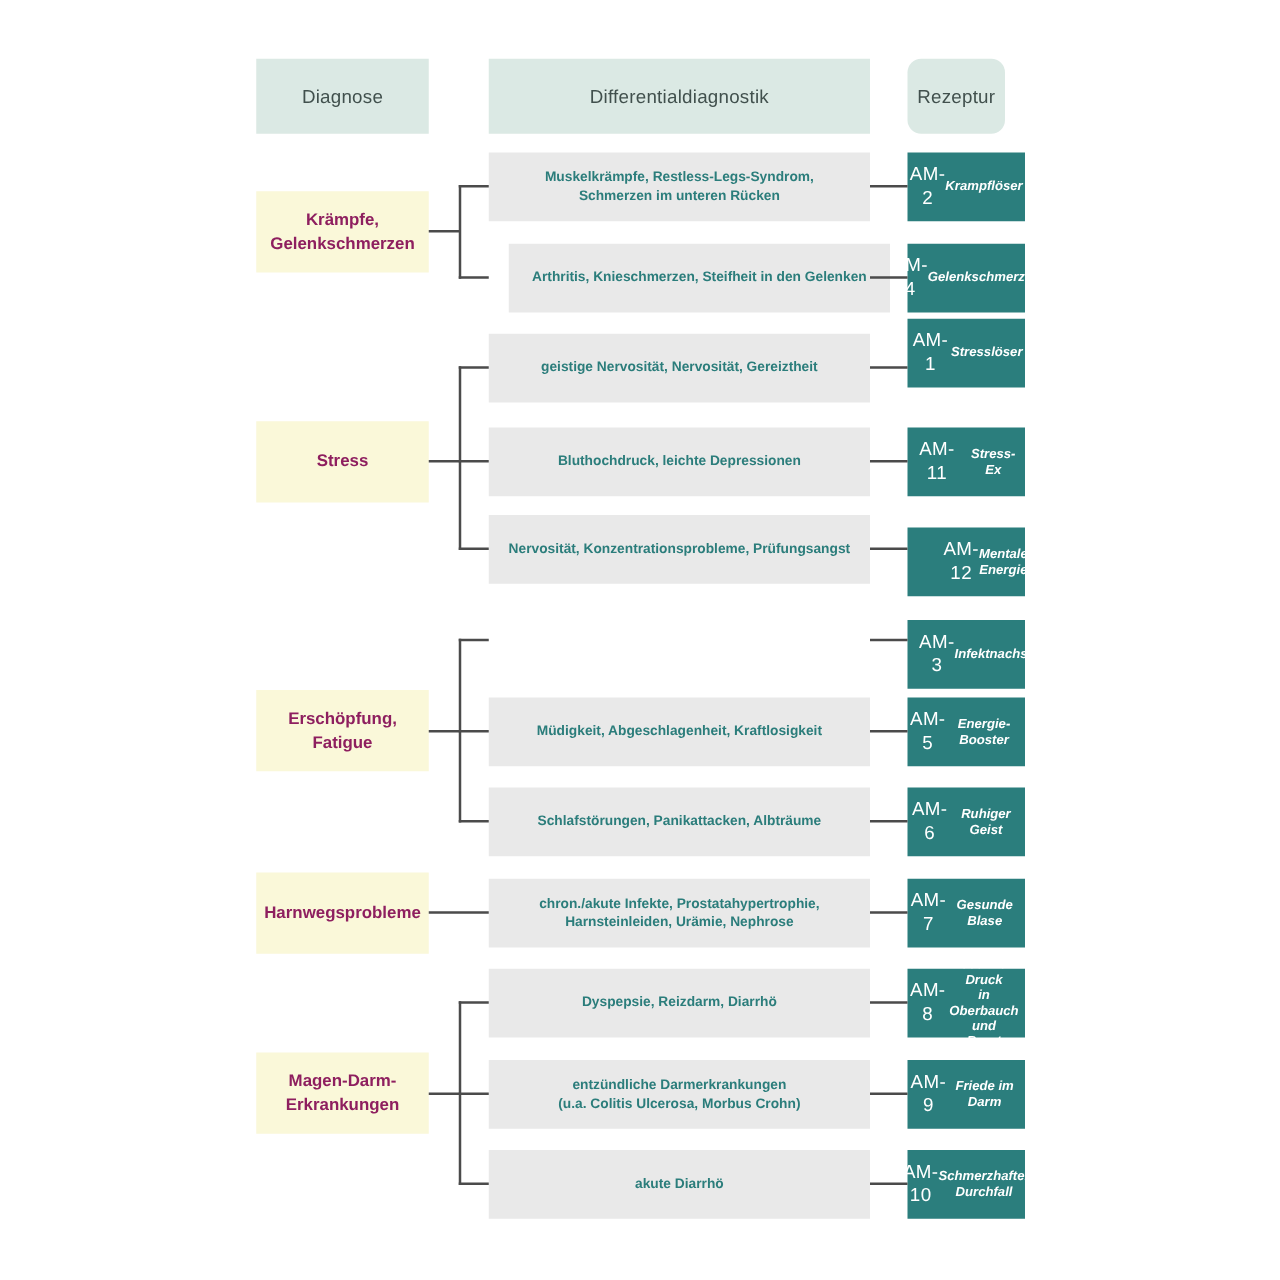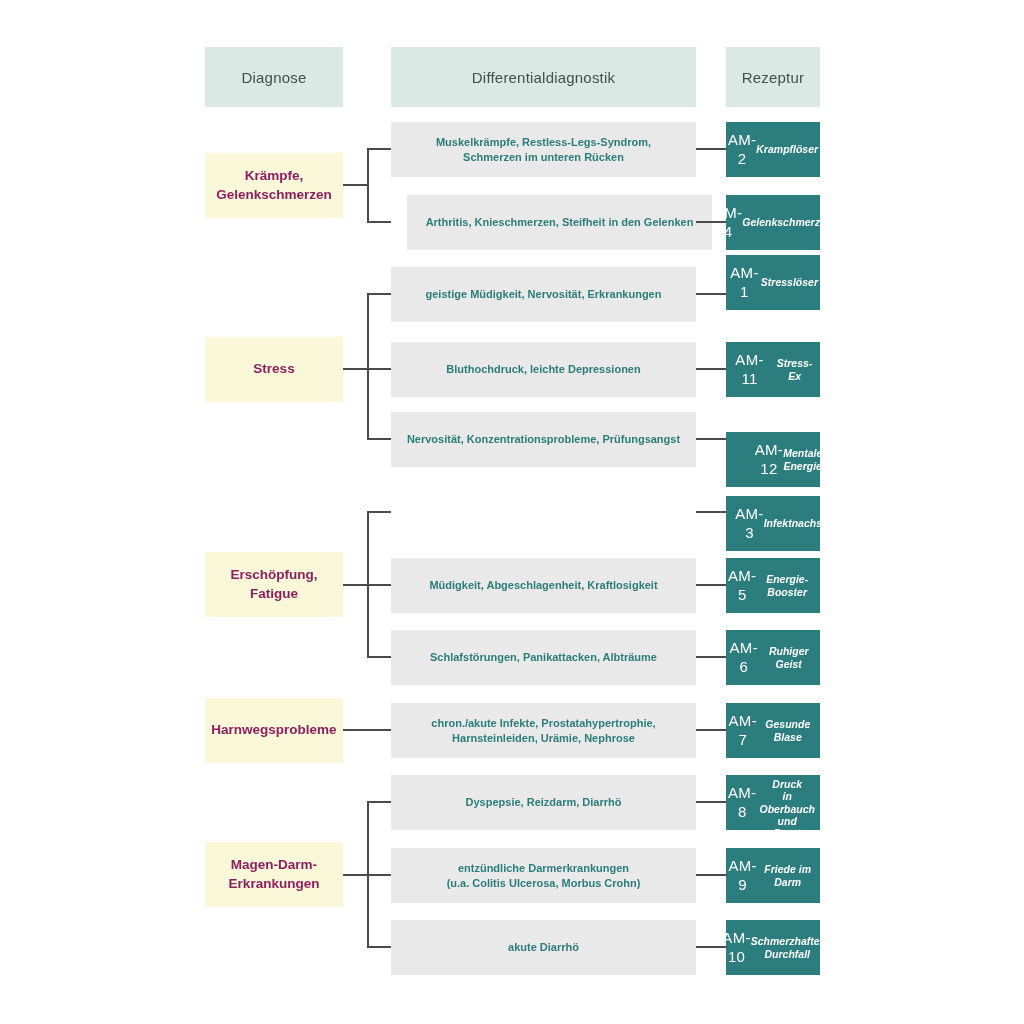--- a/index.html
+++ b/index.html
@@ -43,21 +43,21 @@
   .hline { height:2px; }
   .vline { width:2px; }
 </style>
 </head>
 <body>
 
 <div class="canvas">
 
   <div class="hdr" style="left:391px;top:47px;width:305px;">Differentialdiagnostik</div>
   <div class="hdr" style="left:205px;top:47px;width:138px;">Diagnose</div>
-  <div class="hdr" style="left:726px;top:47px;width:94px;">Rezeptur</div>
+  <div class="hdr" style="left:726px;top:47px;width:78px;border-radius:11px;">Rezeptur</div>
 
   <div class="diag" style="top:153px;">Krämpfe,
 Gelenkschmerzen</div>
 
   <div class="ddb" style="top:122px;">Muskelkrämpfe, Restless-Legs-Syndrom,
 Schmerzen im unteren Rücken</div>
   <div class="recipe" style="top:122px;">
     <span class="code">AM-2</span>
     <span class="rname">Krampflöser</span>
   </div>
@@ -70,34 +70,34 @@
 
   <div class="hline" style="left:343px;top:184px;width:25px;"></div>
   <div class="vline" style="left:367px;top:148px;height:75px;"></div>
   <div class="hline" style="left:367px;top:148px;width:24px;"></div>
   <div class="hline" style="left:367px;top:221px;width:24px;"></div>
   <div class="hline" style="left:696px;top:148px;width:30px;"></div>
   <div class="hline" style="left:696px;top:221px;width:30px;"></div>
 
   <div class="diag" style="top:337px;">Stress</div>
 
-  <div class="ddb" style="top:267px;">geistige Müdigkeit, Nervosität, Erkrankungen</div>
+  <div class="ddb" style="top:267px;">geistige Nervosität, Nervosität, Gereiztheit</div>
   <div class="recipe" style="top:255px;">
     <span class="code">AM-1</span>
     <span class="rname">Stresslöser</span>
   </div>
 
   <div class="ddb" style="top:342px;">Bluthochdruck, leichte Depressionen</div>
   <div class="recipe" style="top:342px;">
     <span class="code">AM-11</span>
     <span class="rname">Stress-Ex</span>
   </div>
 
   <div class="ddb" style="top:412px;">Nervosität, Konzentrationsprobleme, Prüfungsangst</div>
-  <div class="recipe" style="top:432px;padding-left:33px;">
+  <div class="recipe" style="top:422px;padding-left:33px;">
     <span class="code">AM-12</span>
     <span class="rname">Mentale Energie</span>
   </div>
 
   <div class="hline" style="left:343px;top:368px;width:25px;"></div>
   <div class="vline" style="left:367px;top:293px;height:147px;"></div>
   <div class="hline" style="left:367px;top:293px;width:24px;"></div>
   <div class="hline" style="left:367px;top:368px;width:24px;"></div>
   <div class="hline" style="left:367px;top:438px;width:24px;"></div>
   <div class="hline" style="left:696px;top:293px;width:30px;"></div>

